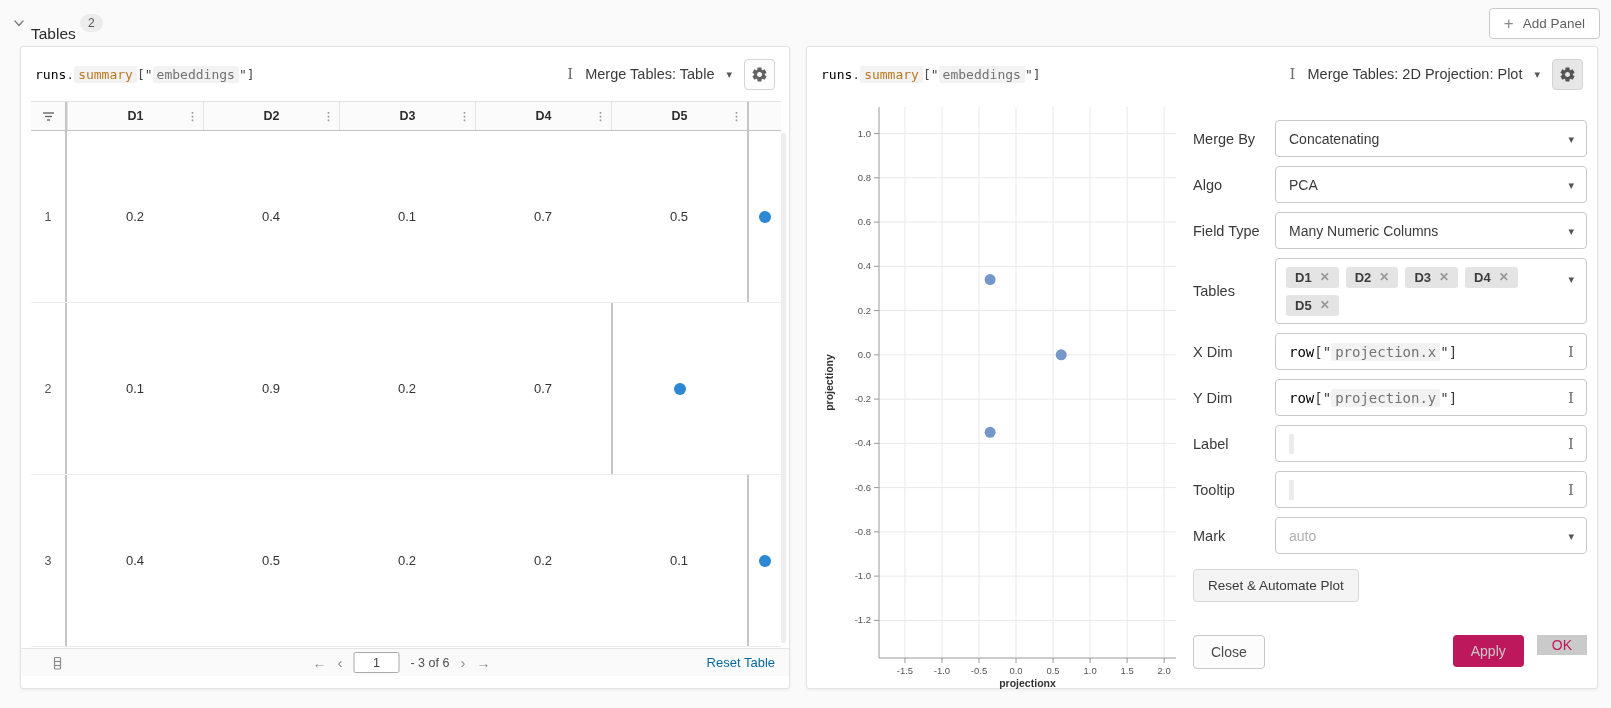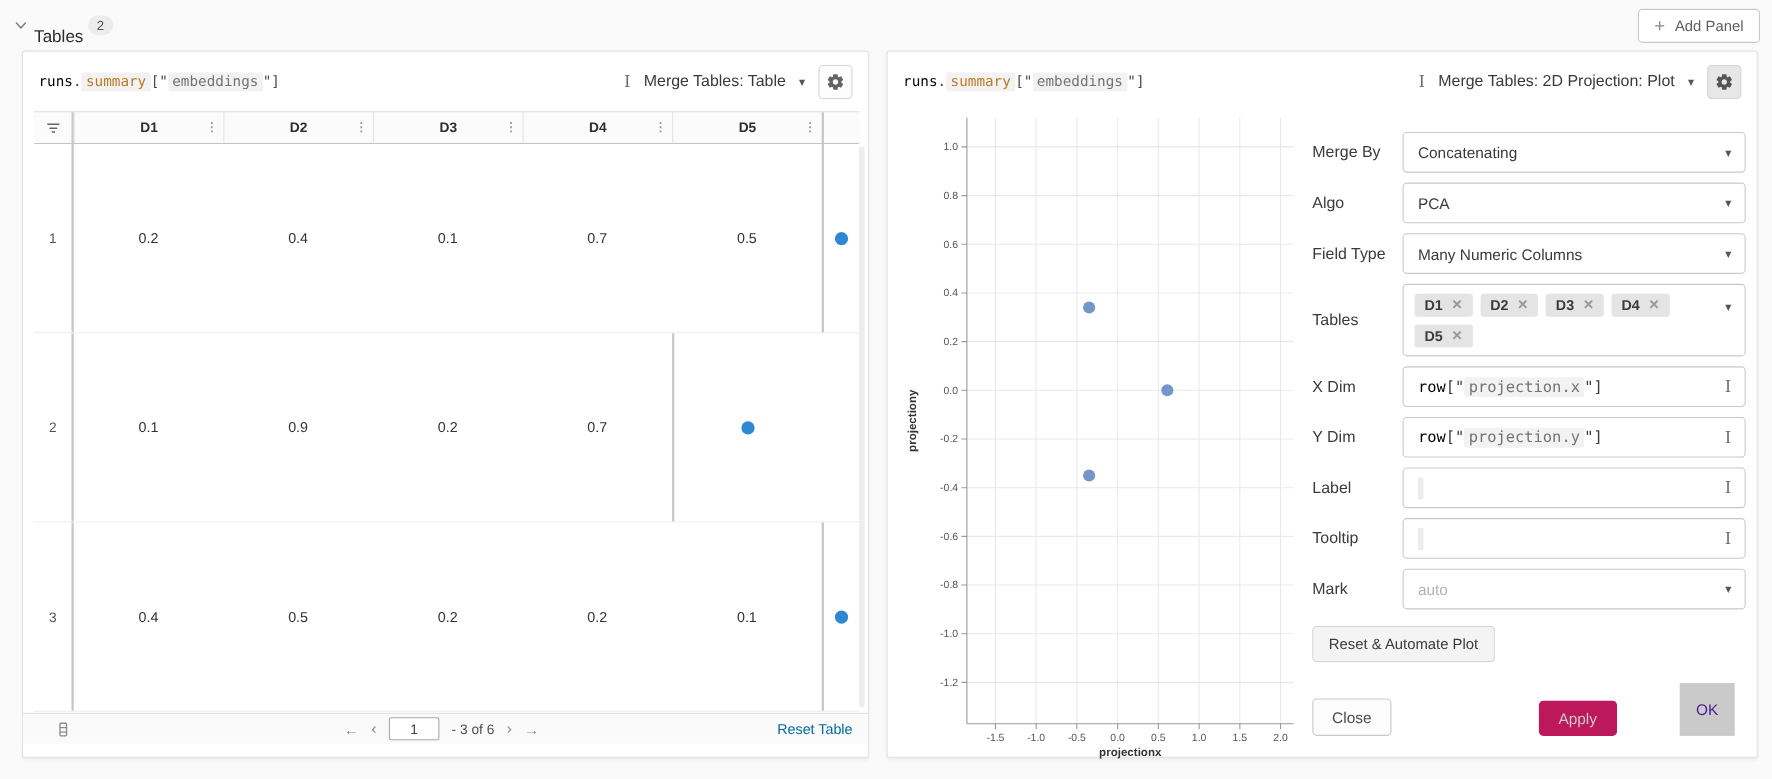--- a/index.html
+++ b/index.html
@@ -90,28 +90,28 @@
   .control.fields { height:66px; flex-wrap:wrap; align-content:center; gap:7px; padding:6px 30px 6px 10px; }
   .tag { background:#e4e4e4; border-radius:3px; padding:3px 9px; display:inline-flex; align-items:center; gap:8px;
          font-size:13px; font-weight:bold; color:#3b3b3b; cursor:default; }
   .tag .x { color:#979797; font-size:12px; font-weight:bold; cursor:pointer; }
   .control.codebox { cursor:text; }
   .control .cursor-block { width:5px; height:20px; background:#ececec; border-radius:1px; }
   .placeholder { color:#b0b0b0; }
   .reset-auto-btn { margin-top:6px; display:inline-block; background:#f4f4f4; border:1px solid #d6d6d6;
                     border-radius:4px; padding:8px 14px; font-size:13.5px; color:#3a3a3a; cursor:pointer; }
 
-  .settings-footer { position:absolute; left:386px; right:20px; bottom:19px;
-                     display:flex; align-items:flex-end;gap:44px; }
+  .settings-footer { position:absolute; left:386px; right:10px; bottom:19px;
+                     display:flex; align-items:flex-start; }
   .btn-close { border:1px solid #c9c9c9; background:#fcfcfc; border-radius:4px;
                padding:8px 17px; font-size:14px; color:#4a4a4a; cursor:pointer; }
   .btn-apply { margin-left:auto; background:#be185d; border:none; border-radius:4px;
                padding:8px 18px; font-size:14px; color:#c9c9c9; }
   .btn-ok { margin-left:13px; background:#cacaca; border:none; border-radius:0;
-            padding:16px 15px; font-size:14px; color:#4c1d95; }
+            padding:2px 15px; font-size:14px; color:#be185d; }
 </style>
 </head>
 <body>
 
 <div class="topbar">
   <svg class="section-toggle" viewBox="0 0 14 14">
     <polyline points="3,5 7,9.5 11,5" fill="none" stroke="#808080" stroke-width="1.4" stroke-linecap="round" stroke-linejoin="round"></polyline>
   </svg>
   <span class="section-title">Tables</span>
   <span class="count-badge">2</span>

